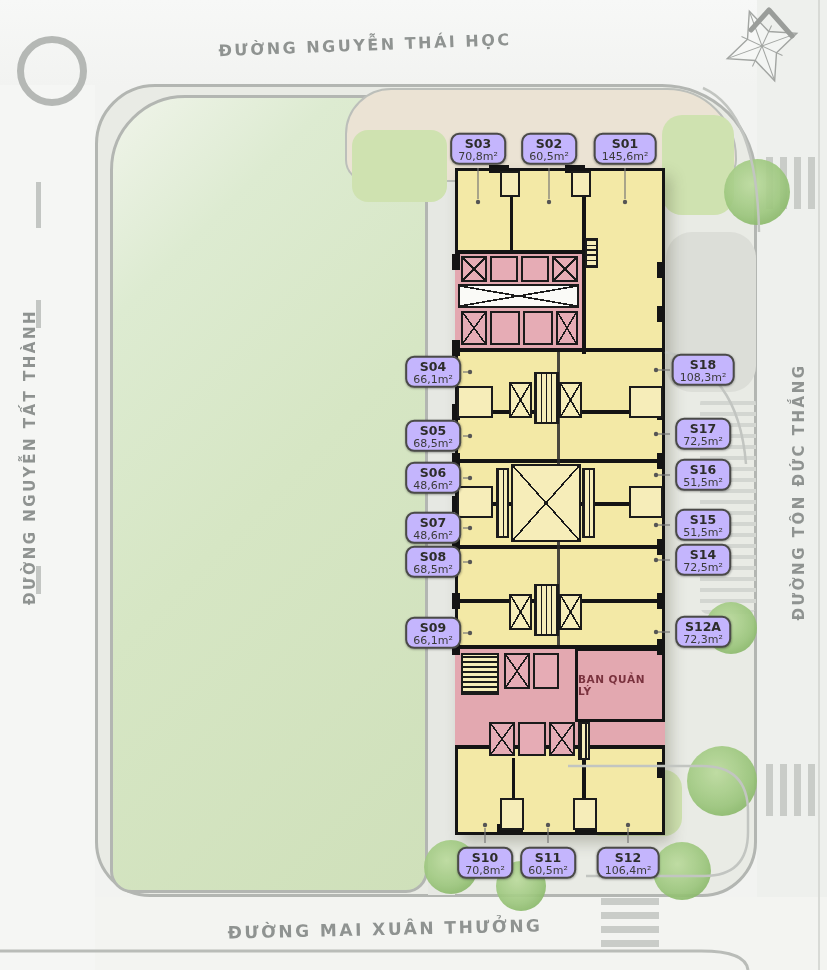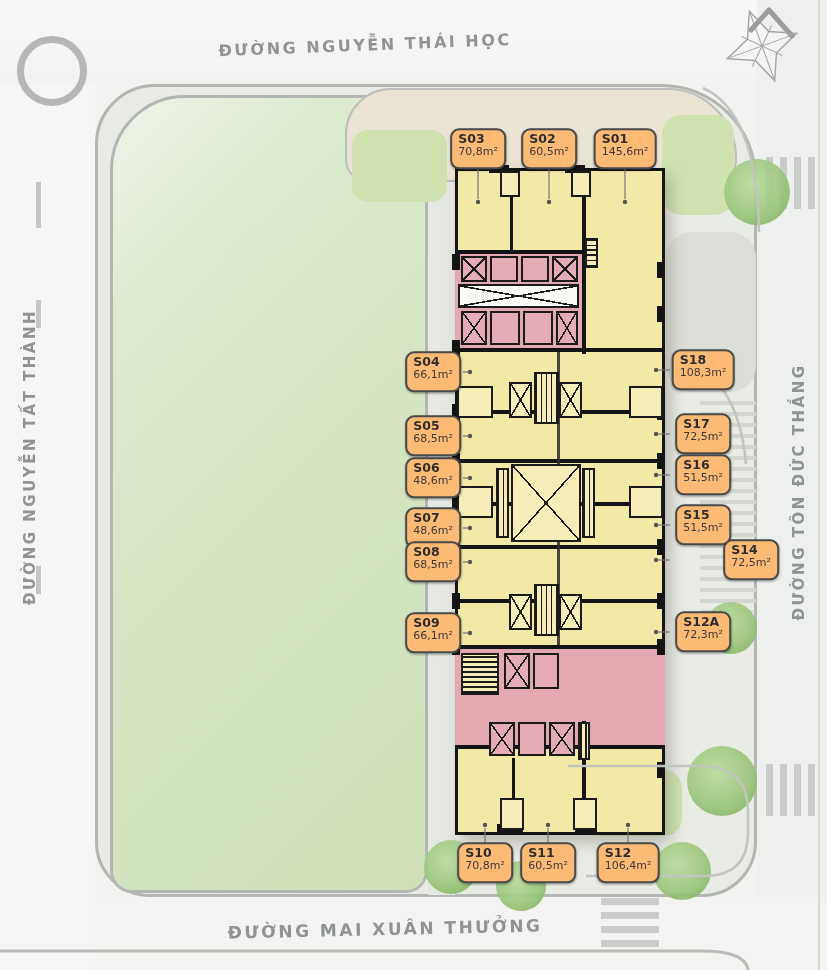--- a/index.html
+++ b/index.html
@@ -55,22 +55,22 @@
   .spine{position:absolute;background:#2a2a2a;z-index:5;opacity:.85;}
   .pod{position:absolute;box-sizing:border-box;border:2px solid #1b1b1b;background:#f6edb9;z-index:6;}
   .pod.pink{background:#e6acb5;}
   .pod.void-x{background:#fafaf7;}
   .pod.xx{background-image:
     linear-gradient(to top right,rgba(0,0,0,0) calc(50% - .8px),#1b1b1b calc(50% - .8px) calc(50% + .8px),rgba(0,0,0,0) calc(50% + .8px)),
     linear-gradient(to bottom right,rgba(0,0,0,0) calc(50% - .8px),#1b1b1b calc(50% - .8px) calc(50% + .8px),rgba(0,0,0,0) calc(50% + .8px));}
   .pod.stairs-v{background-image:repeating-linear-gradient(90deg,#1b1b1b 0 1.5px,transparent 1.5px 5px);}
   .pod.stairs-h{background-image:repeating-linear-gradient(0deg,#1b1b1b 0 1.5px,transparent 1.5px 5px);}
   
-  .unit-label{position:absolute;transform:translate(-50%,-50%);background:#fdba74;
-    border:2px solid #4a4a48;border-radius:9px;padding:2px 6px 9px;
+  .unit-label{position:absolute;transform:translate(-50%,-50%);background:#c4b5fd;
+    border:2px solid #4a4a48;border-radius:9px;padding:2px 6px 0;text-align:center;
     line-height:1.12;box-shadow:0 1px 2px rgba(0,0,0,.25);z-index:8;white-space:nowrap;}
   .unit-label .uid{font-size:12.5px;font-weight:bold;color:#2d2d2b;}
   .unit-label .uarea{font-size:11px;color:#3a3a38;}
   
   .street{position:absolute;font-weight:bold;color:#8f9391;letter-spacing:2.5px;white-space:nowrap;z-index:9;font-size:16px;}
   #street-top{left:365px;top:45px;transform:translate(-50%,-50%) rotate(-2.2deg);}
   #street-left{left:30px;top:457px;transform:translate(-50%,-50%) rotate(-90deg);font-size:15px;}
   #street-right{left:799px;top:492px;transform:translate(-50%,-50%) rotate(-90deg);font-size:15px;}
   #street-bottom{left:385px;top:929px;transform:translate(-50%,-50%) rotate(-1.3deg);font-size:17px;}
   #floor-title{left:82px;top:196px;font-size:31px;font-weight:800;color:#0c0c0c;z-index:9;}
@@ -107,20 +107,23 @@
   <div class="abs" id="plaza"></div>
   <div class="abs lawn" id="lawn-a"></div>
   <div class="abs lawn" id="lawn-b"></div>
   <div class="abs lawn" id="lawn-c"></div>
   <div class="abs speckle" id="plaza-texture"></div>
   <div class="abs" id="ramp-stripes"></div>
 
   <div class="abs" id="building"></div>
   <div class="abs" id="core-upper"></div>
   <div class="abs" id="core-lower"></div>
+  <div class="abs" id="bql-room">
+    <span>BAN QUẢN LÝ</span>
+  </div>
   <div id="structures">
       <div class="wall" style="left: 510px; top: 170px; width: 3px; height: 82px;"></div>
       <div class="wall" style="left: 582px; top: 168px; width: 4px; height: 186px;"></div>
       <div class="wall" style="left: 455px; top: 250px; width: 130px; height: 4px;"></div>
       <div class="wall" style="left: 455px; top: 348px; width: 210px; height: 4px;"></div>
       <div class="wall" style="left: 455px; top: 410px; width: 210px; height: 4px;"></div>
       <div class="wall" style="left: 455px; top: 459px; width: 210px; height: 4px;"></div>
       <div class="wall" style="left: 455px; top: 502px; width: 210px; height: 4px;"></div>
       <div class="wall" style="left: 455px; top: 545px; width: 210px; height: 4px;"></div>
       <div class="wall" style="left: 455px; top: 599px; width: 210px; height: 4px;"></div>
@@ -286,21 +289,21 @@
         <div class="uarea">72,5m²</div>
       </div>
       <div class="unit-label" style="left: 703px; top: 475px;">
         <div class="uid">S16</div>
         <div class="uarea">51,5m²</div>
       </div>
       <div class="unit-label" style="left: 703px; top: 525px;">
         <div class="uid">S15</div>
         <div class="uarea">51,5m²</div>
       </div>
-      <div class="unit-label" style="left: 703px; top: 560px; margin-left: 48px;">
+      <div class="unit-label" style="left: 703px; top: 560px;">
         <div class="uid">S14</div>
         <div class="uarea">72,5m²</div>
       </div>
       <div class="unit-label" style="left: 703px; top: 632px;">
         <div class="uid">S12A</div>
         <div class="uarea">72,3m²</div>
       </div>
       <div class="unit-label" style="left: 485px; top: 863px;">
         <div class="uid">S10</div>
         <div class="uarea">70,8m²</div>

